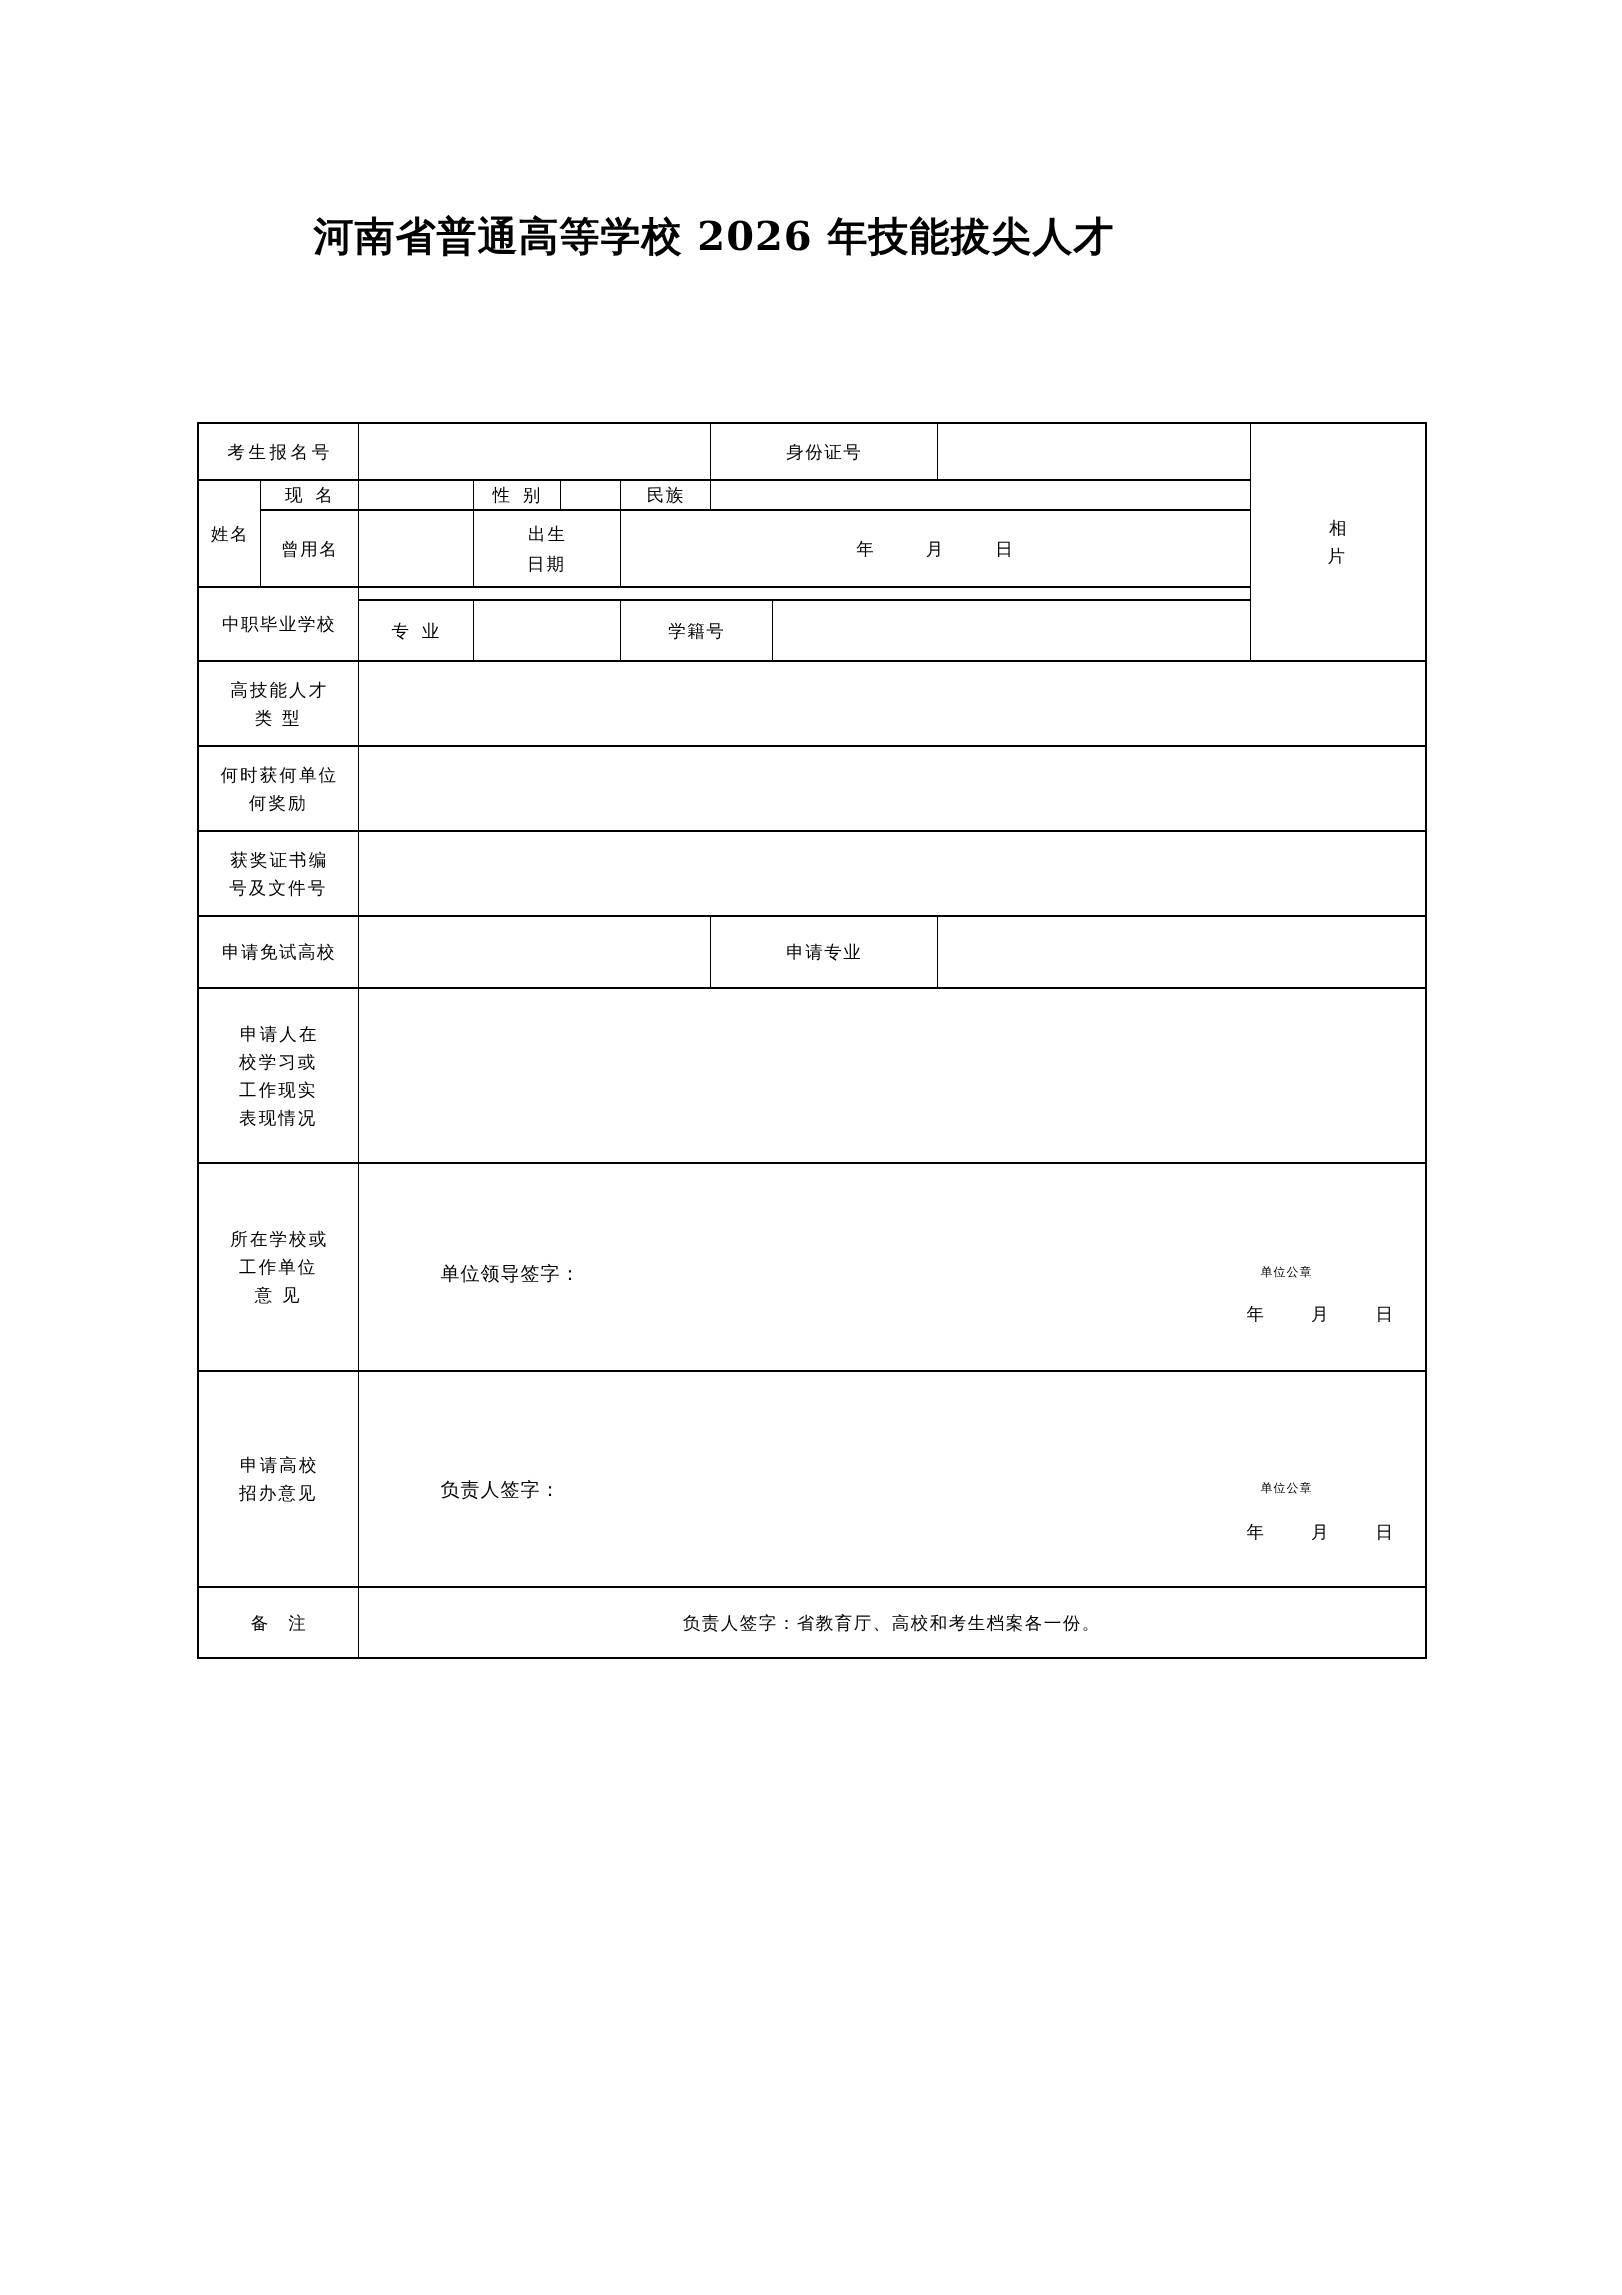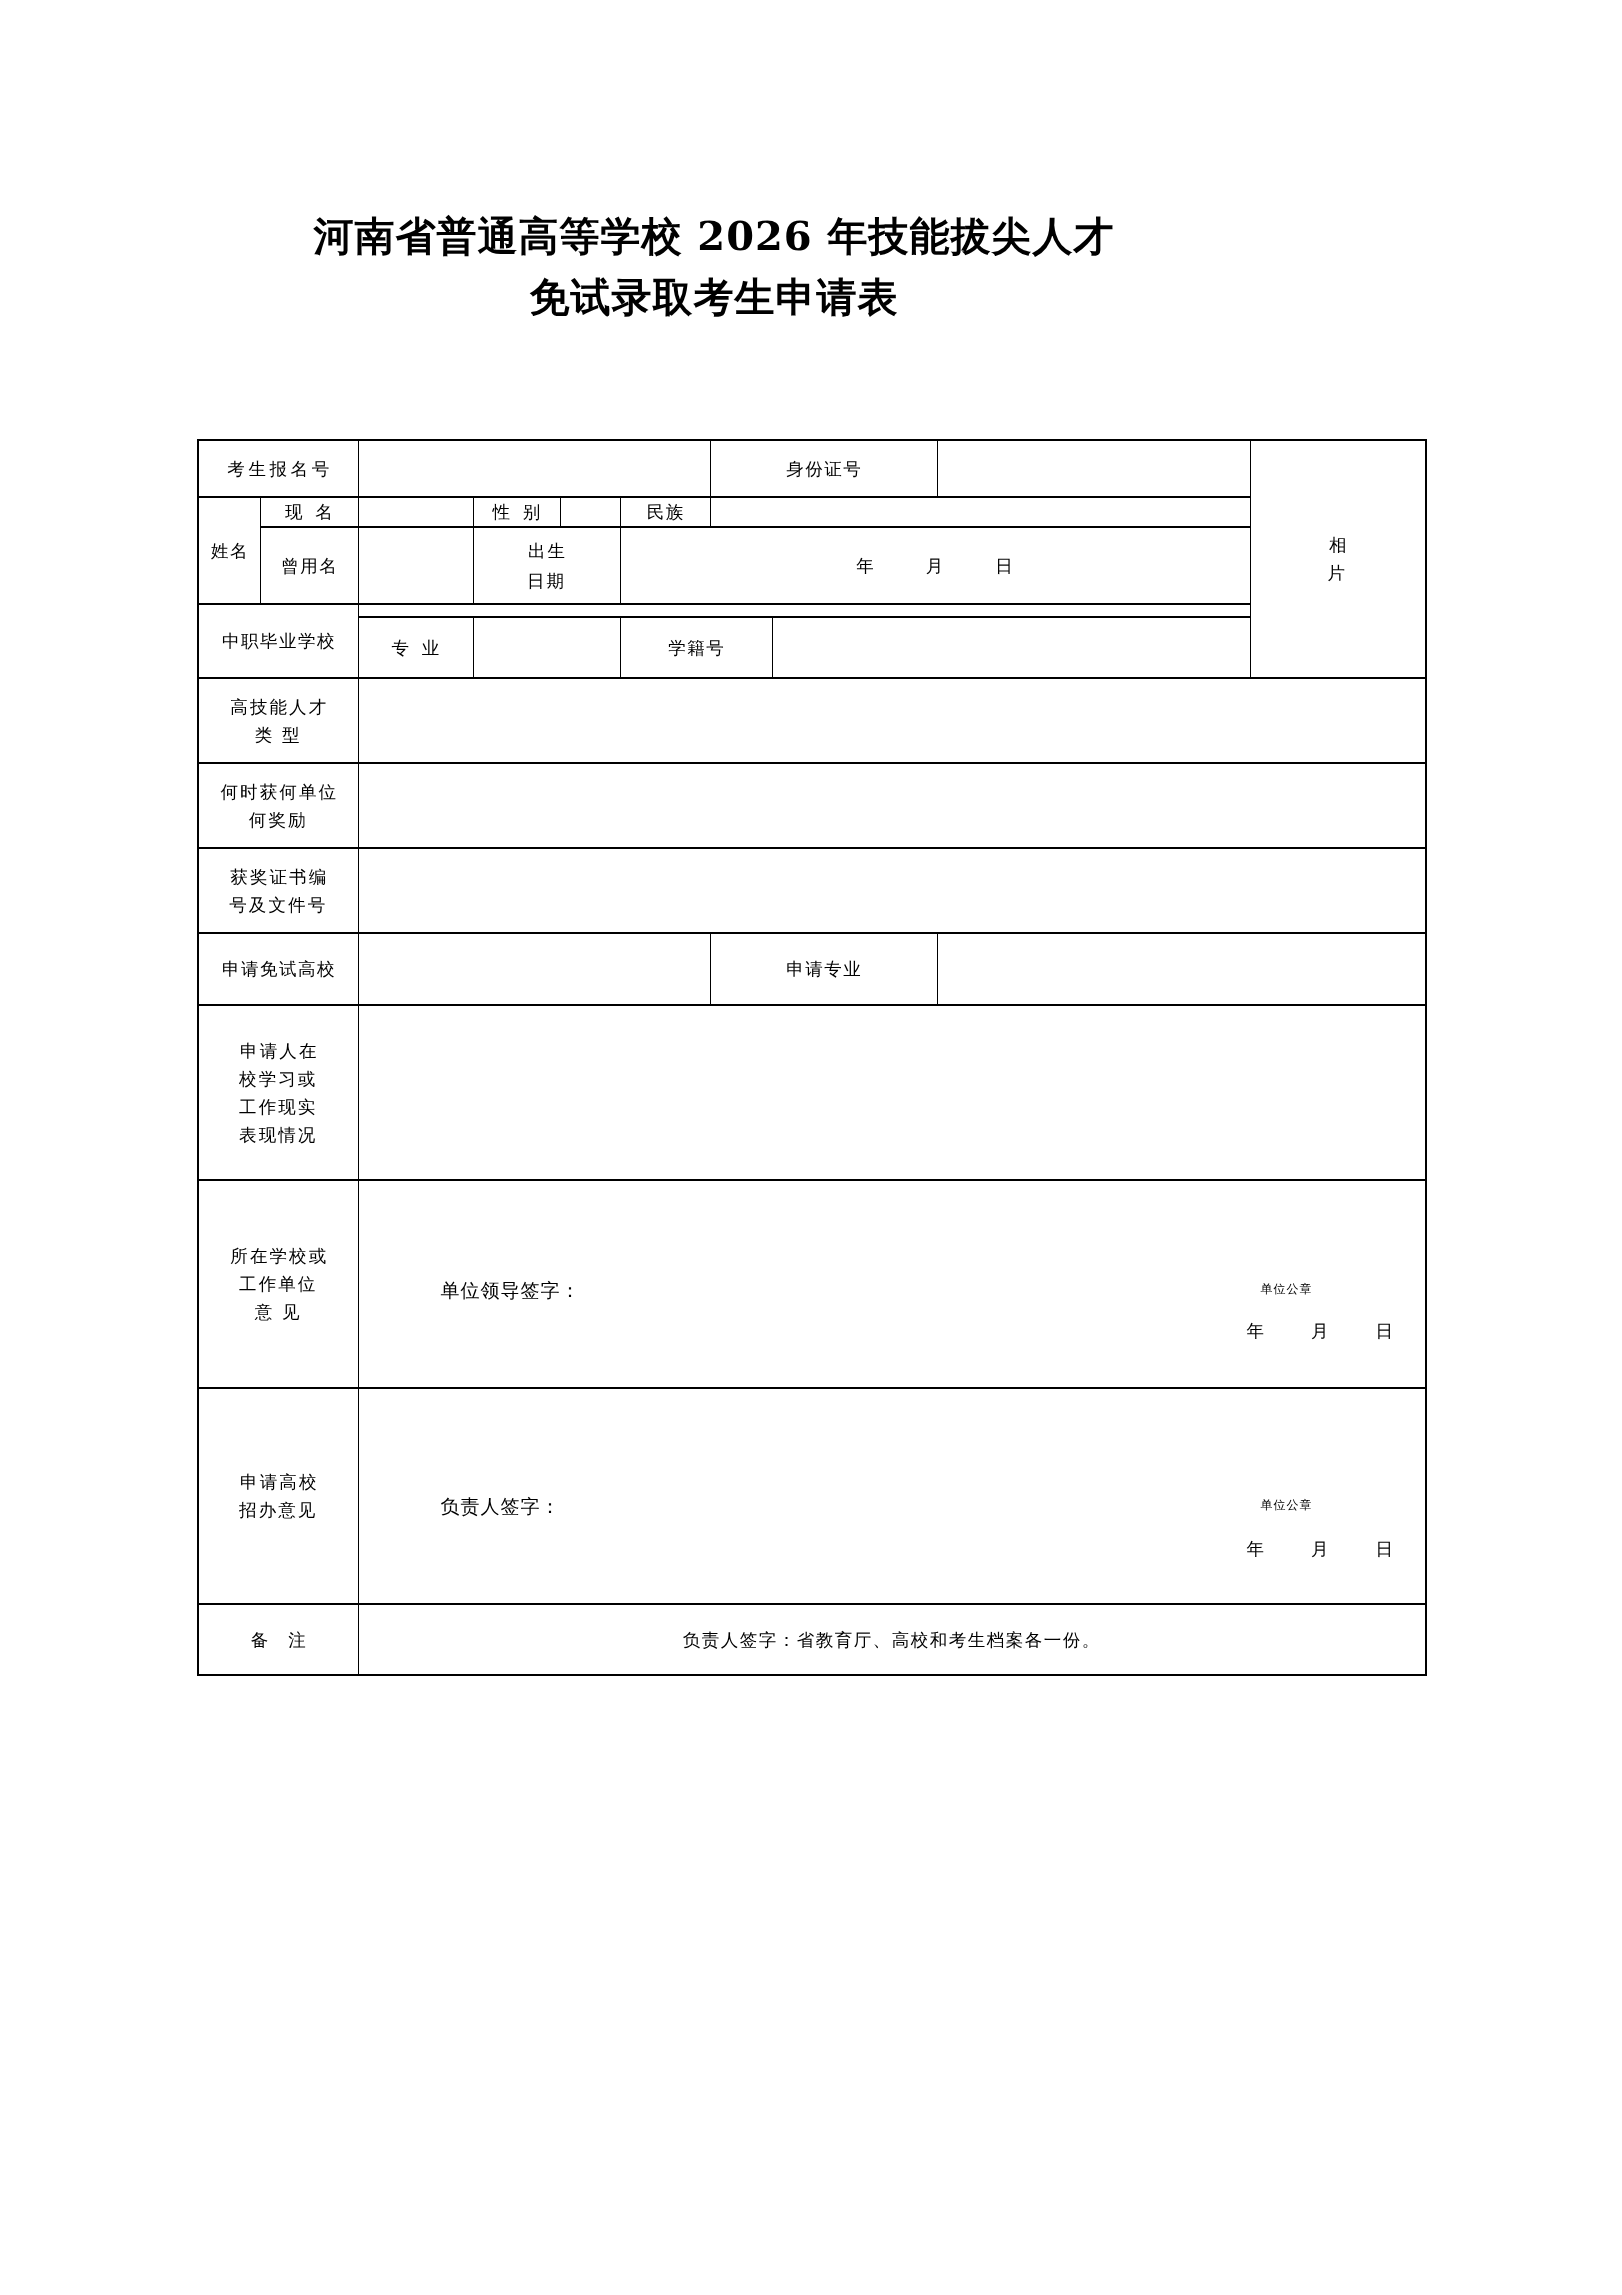--- a/index.html
+++ b/index.html
@@ -40,21 +40,21 @@
     line-height: 61px;
     letter-spacing: 1px;
     color: #000;
     white-space: nowrap;
   }
 
   
   .form-wrap {
     position: absolute;
     left: 197px;
-    top: 439px;
+    top: 422px;
     width: 1228px;
   }
   table.form {
     width: 1228px;
     border-collapse: collapse;
     table-layout: fixed;
     font-family: "DejaVu Serif", "Liberation Serif", serif;
   }
   table.form td {
     border: 1px solid #000;
@@ -150,21 +150,20 @@
     text-indent: 2.1px;
   }
 </style>
 </head>
 <body>
 
 <div class="page">
 
   <div class="title-block">
     <div class="title-line">河南省普通高等学校 2026 年技能拔尖人才</div>
-    <div class="title-line">免试录取考生申请表</div>
   </div>
 
   <div class="form-wrap">
     <table class="form">
       <colgroup>
         <col style="width:62px">
         <col style="width:98px">
         <col style="width:115px">
         <col style="width:87px">
         <col style="width:60px">

